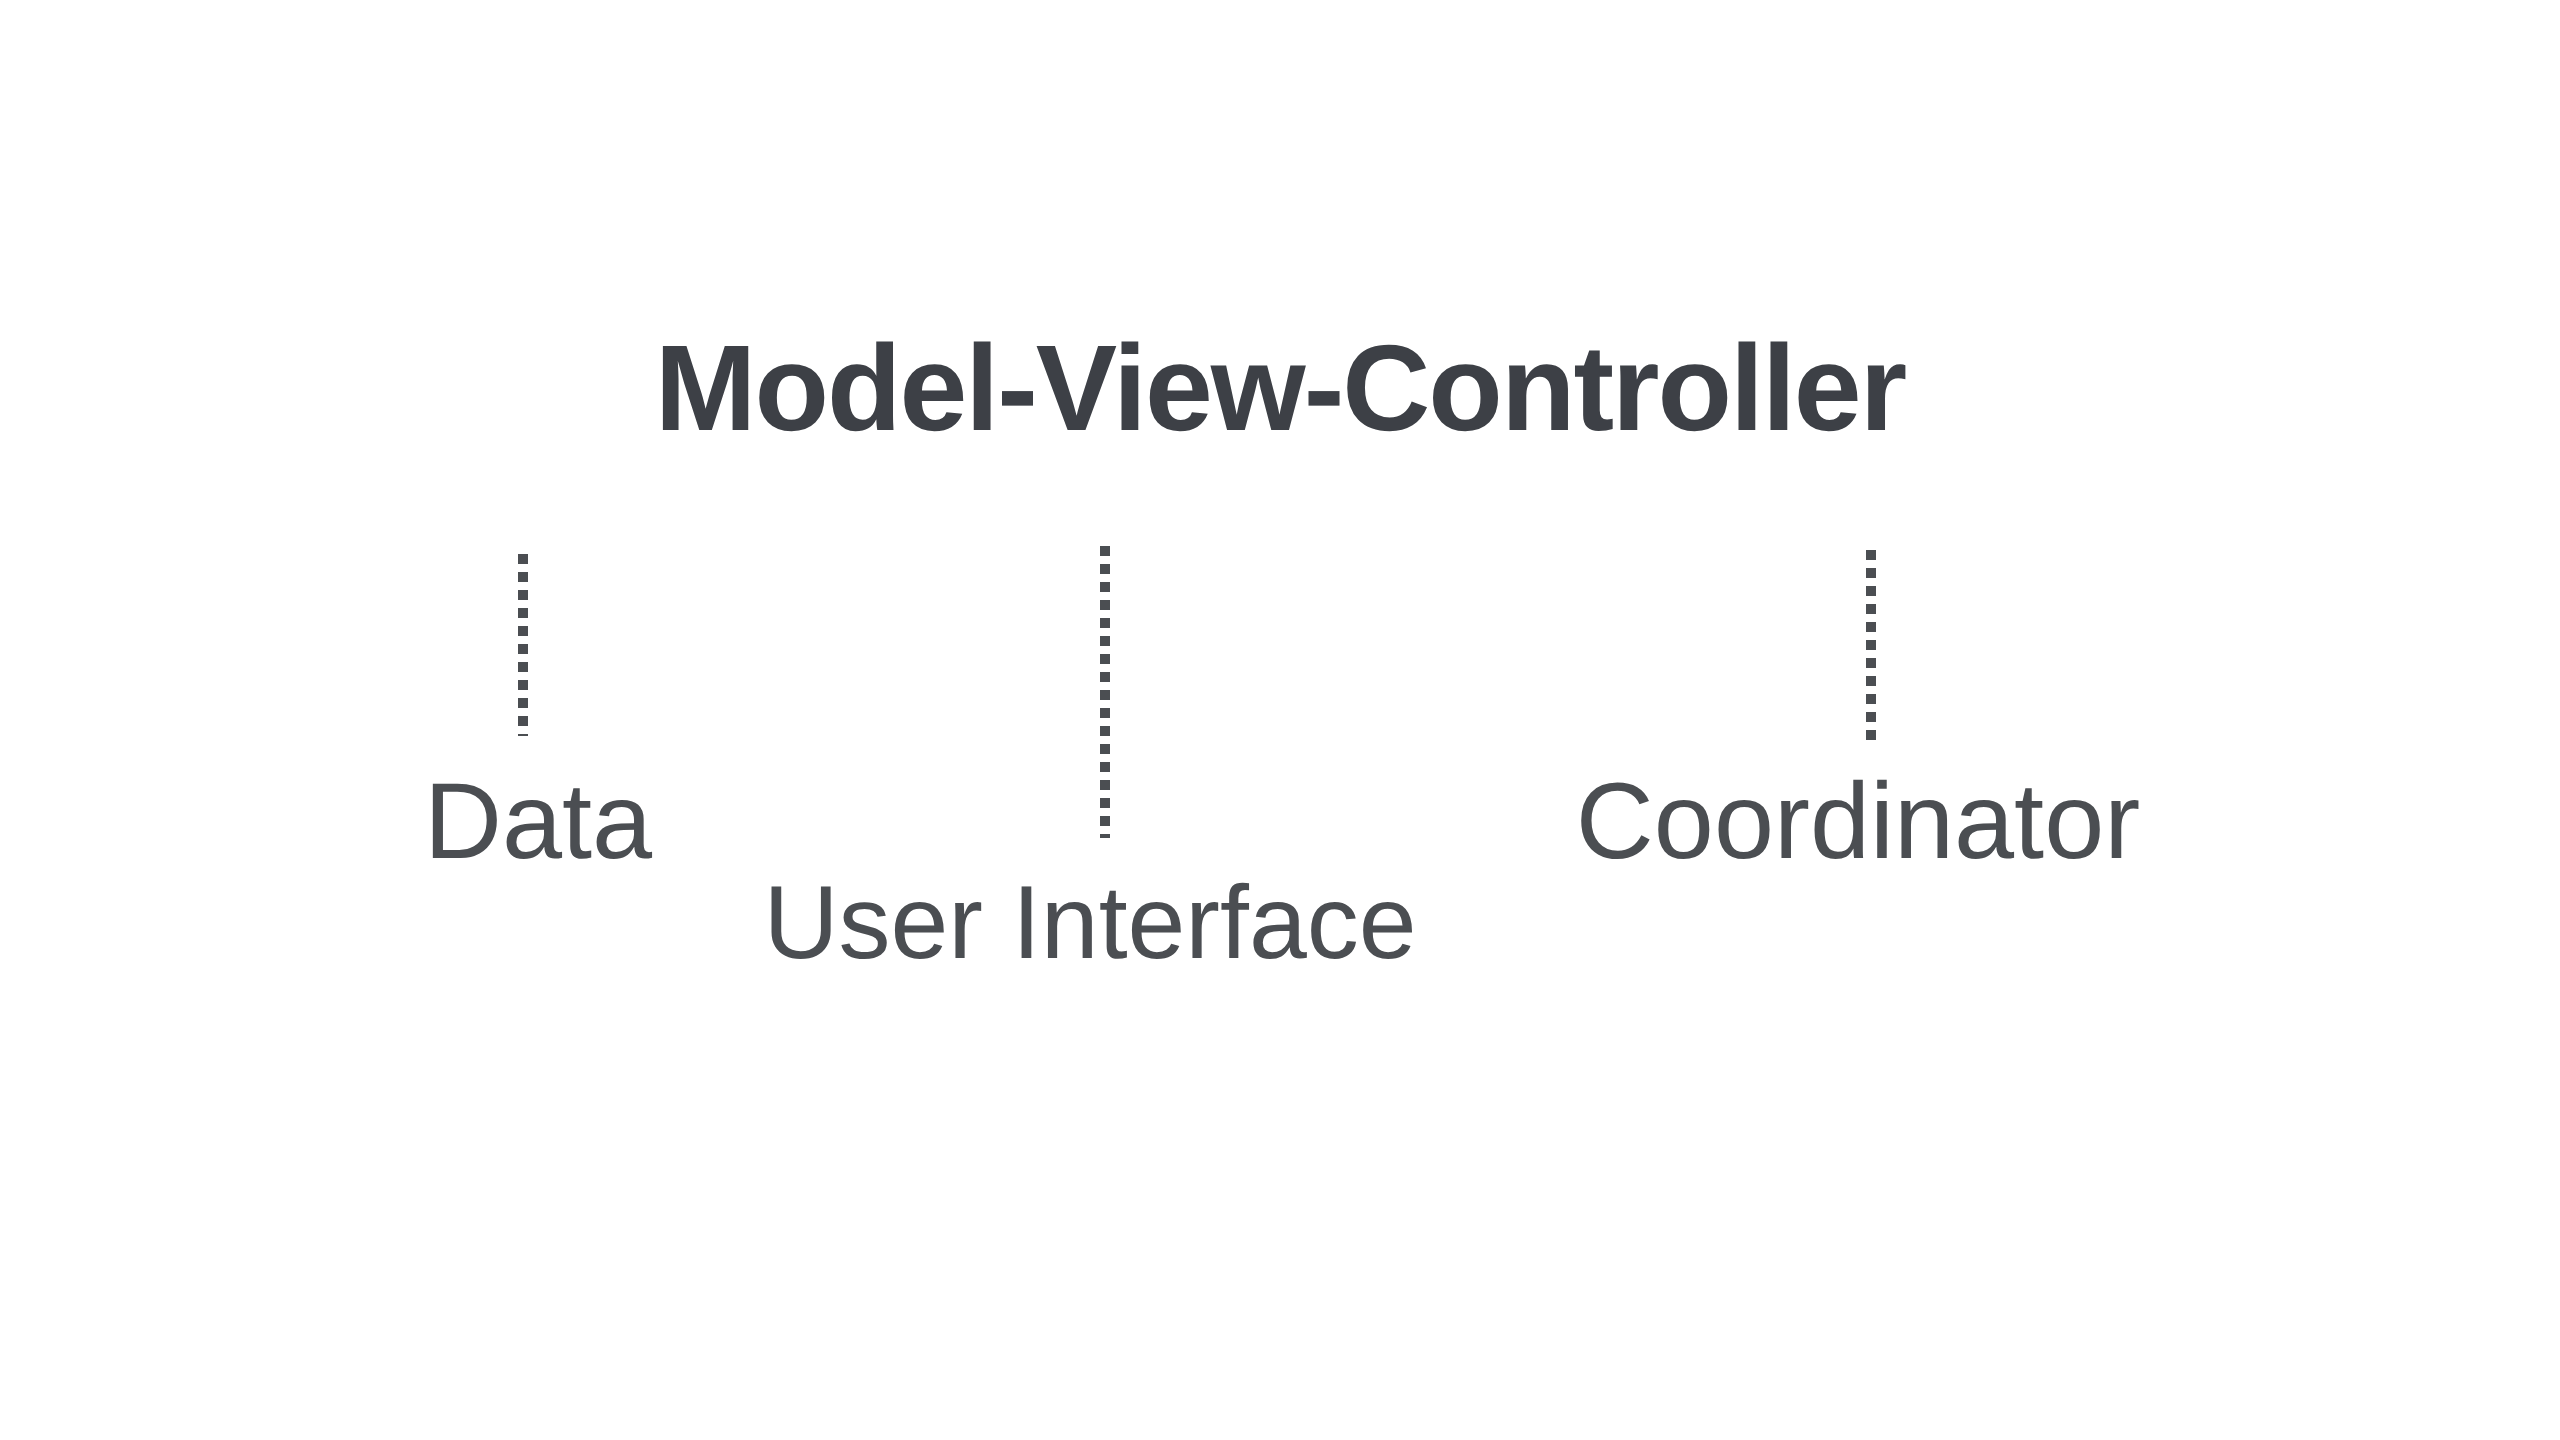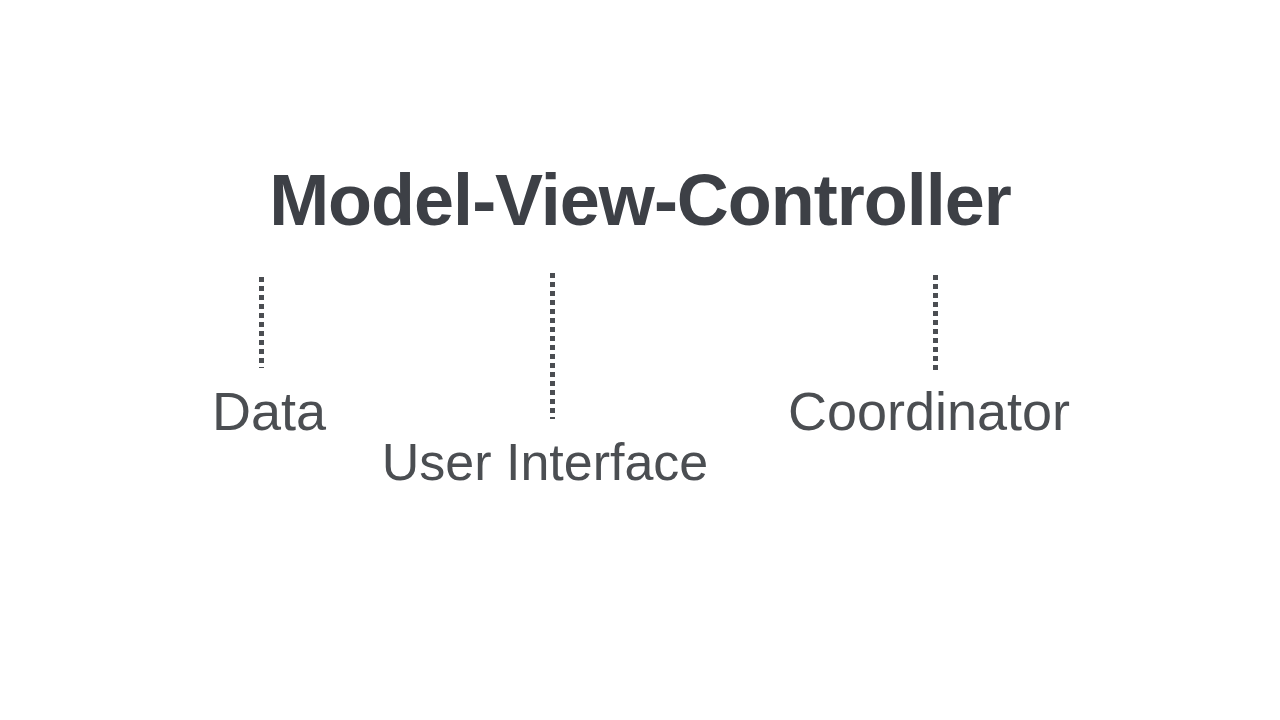--- a/index.html
+++ b/index.html
@@ -15,21 +15,21 @@
     overflow: hidden;
     font-family: "Liberation Sans", sans-serif;
   }
   .title {
     position: absolute;
     top: 164px;
     left: 0;
     width: 100%;
     margin: 0;
     text-align: center;
-    font-size: 72px;
+    font-size: 61px;
     line-height: 1;
     font-weight: 700;
     letter-spacing: -1px;
     color: var(--title-ink, #3d4046);
   }
   .connector {
     position: absolute;
     width: 5px;
     background-image: repeating-linear-gradient(
       to bottom,

